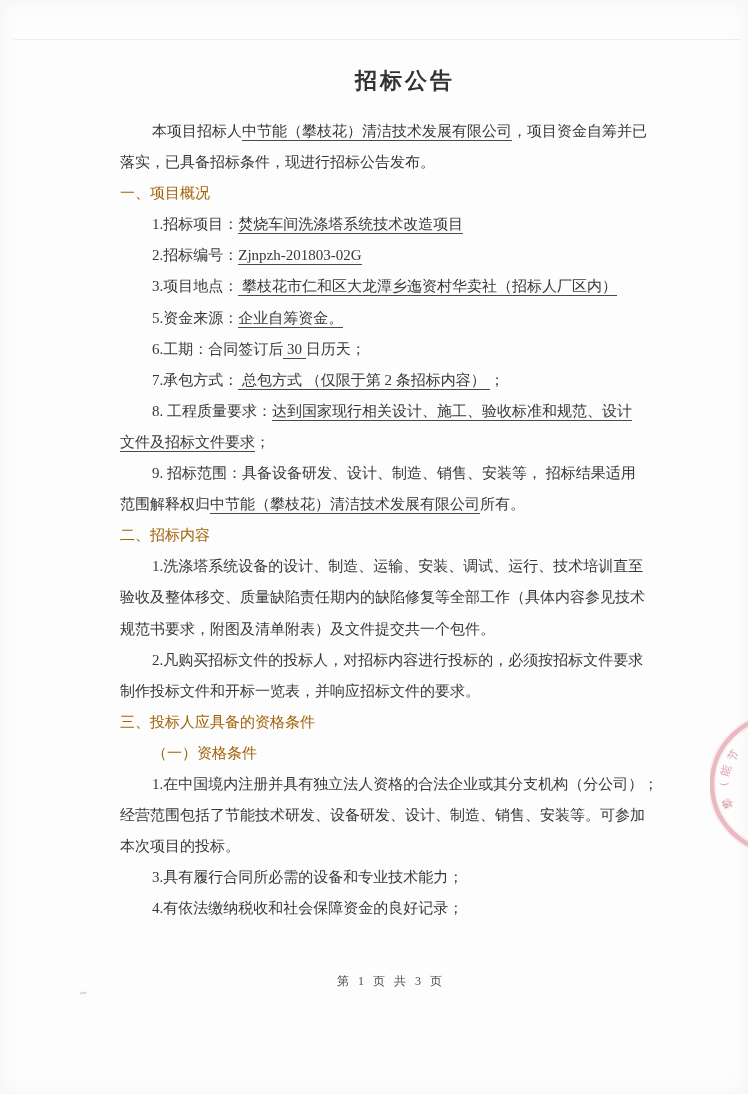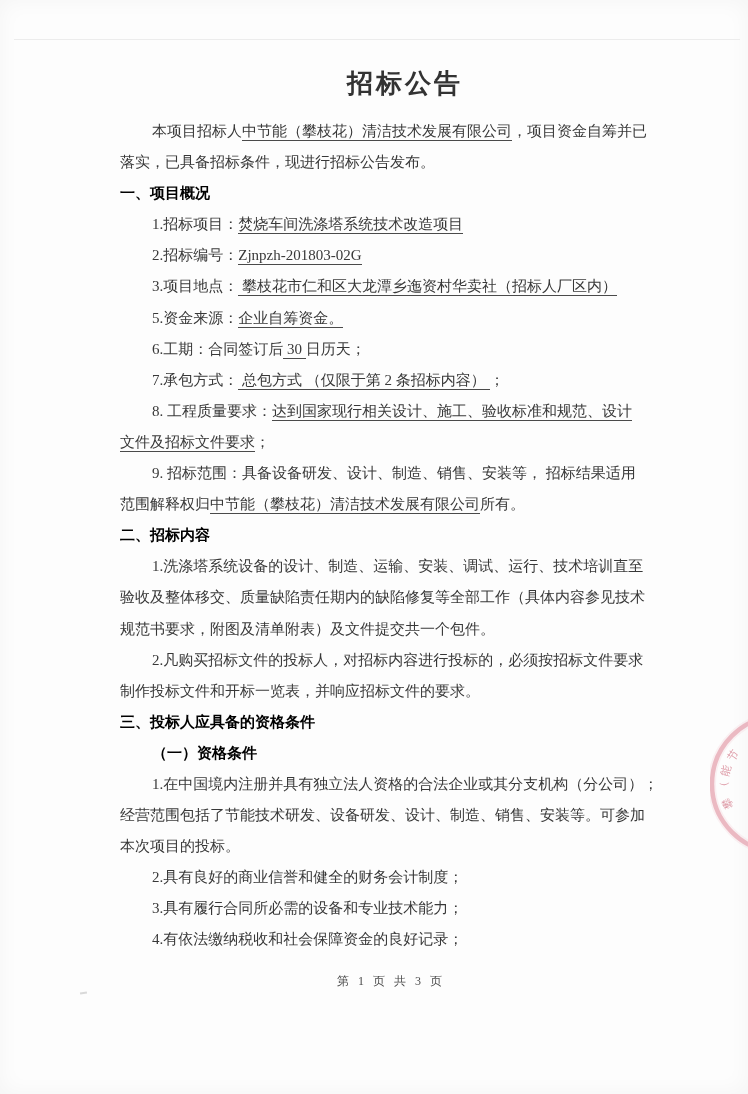--- a/index.html
+++ b/index.html
@@ -16,34 +16,34 @@
     position:absolute;left:14px;right:8px;top:39px;height:1px;
     background:#ececec;
   }
   .scan-speck{
     position:absolute;left:80px;top:992px;width:7px;height:2px;
     background:#d9d9d9;transform:rotate(-8deg);
   }
   .doc-title{
     position:absolute;top:66px;left:120px;width:542px;margin:0;
     text-align:center;
-    font-size:26px;font-weight:bold;letter-spacing:3px;
+    font-size:22px;font-weight:bold;letter-spacing:3px;
     color:#333333;
     transform:translateX(14px);
   }
   .doc-body{
     position:absolute;top:116px;left:120px;width:556px;
   }
   .line{
     height:31.1px;line-height:31.1px;
     font-size:15px;
     white-space:nowrap;
     color:#383838;
   }
-  .line.bold{font-weight:bold;color:#000000;}
+  .line.bold{font-weight:normal;color:#a16207;}
   .line .u{
     border-bottom:1.4px solid #4a4a4a;
     padding-bottom:1px;
   }
   .page-footer{
     position:absolute;top:973px;left:120px;width:542px;
     text-align:center;
     font-size:12px;letter-spacing:3px;color:#4b4b4b;
   }
   .stamp{
@@ -80,21 +80,20 @@
       <div class="line" style="padding-left: 32px;"><span>1.洗涤塔系统设备的设计、制造、运输、安装、调试、运行、技术培训直至</span></div>
       <div class="line"><span>验收及整体移交、质量缺陷责任期内的缺陷修复等全部工作（具体内容参见技术</span></div>
       <div class="line"><span>规范书要求，附图及清单附表）及文件提交共一个包件。</span></div>
       <div class="line" style="padding-left: 32px;"><span>2.凡购买招标文件的投标人，对招标内容进行投标的，必须按招标文件要求</span></div>
       <div class="line"><span>制作投标文件和开标一览表，并响应招标文件的要求。</span></div>
       <div class="line bold"><span>三、投标人应具备的资格条件</span></div>
       <div class="line bold" style="padding-left: 32px;"><span>（一）资格条件</span></div>
       <div class="line" style="padding-left: 32px;"><span>1.在中国境内注册并具有独立法人资格的合法企业或其分支机构（分公司）；</span></div>
       <div class="line"><span>经营范围包括了节能技术研发、设备研发、设计、制造、销售、安装等。可参加</span></div>
       <div class="line"><span>本次项目的投标。</span></div>
-      <div class="line" style="padding-left: 32px;"><span>2.具有良好的商业信誉和健全的财务会计制度；</span></div>
       <div class="line" style="padding-left: 32px;"><span>3.具有履行合同所必需的设备和专业技术能力；</span></div>
       <div class="line" style="padding-left: 32px;"><span>4.有依法缴纳税收和社会保障资金的良好记录；</span></div>
     </div>
 
   <div class="stamp">
     <svg width="160" height="148" viewBox="0 0 160 148">
       <circle cx="70" cy="74" r="68" fill="none" stroke="#e2a0ac" stroke-width="4.5" opacity="0.8"></circle>
       <circle cx="70" cy="74" r="68" fill="none" stroke="#f2cdd4" stroke-width="8" opacity="0.25"></circle>
       <g id="stamp-text" font-family="Liberation Serif, DejaVu Serif, serif" font-size="11" fill="#d98b99" opacity="0.85">
           <text x="0" y="0" transform="translate(23,52) rotate(-55)">节</text>

